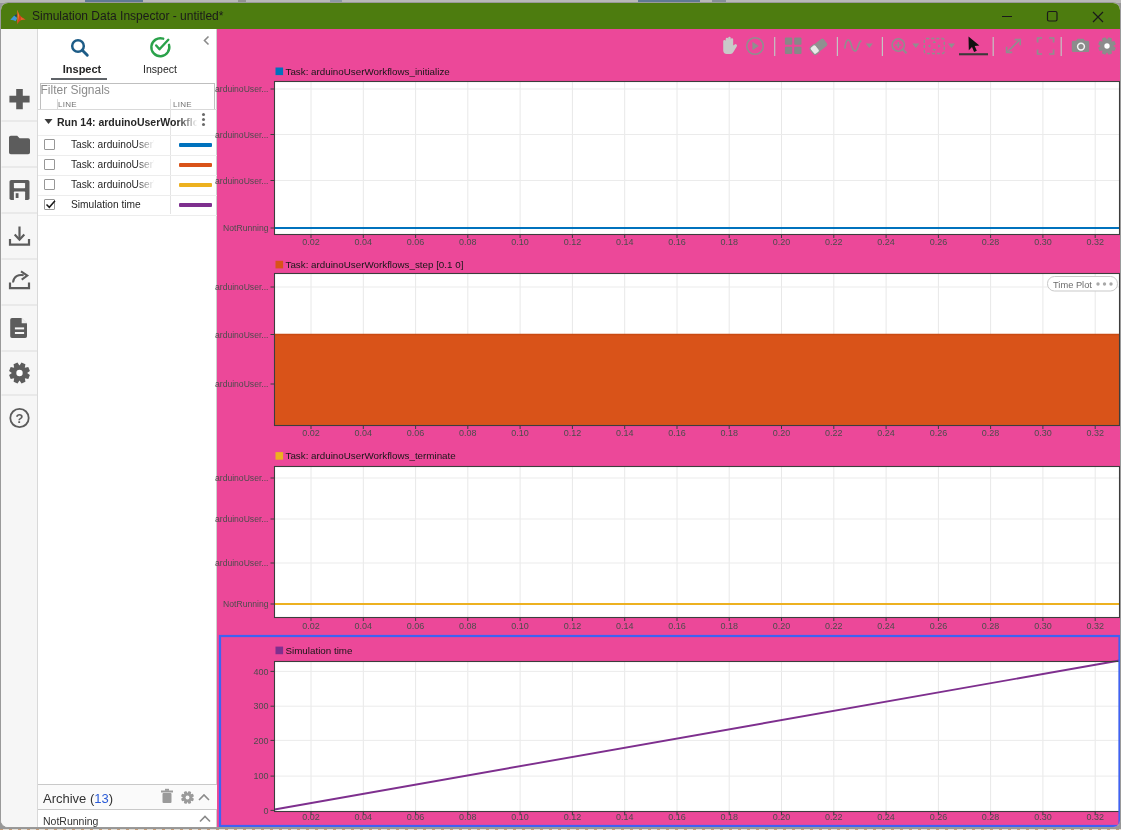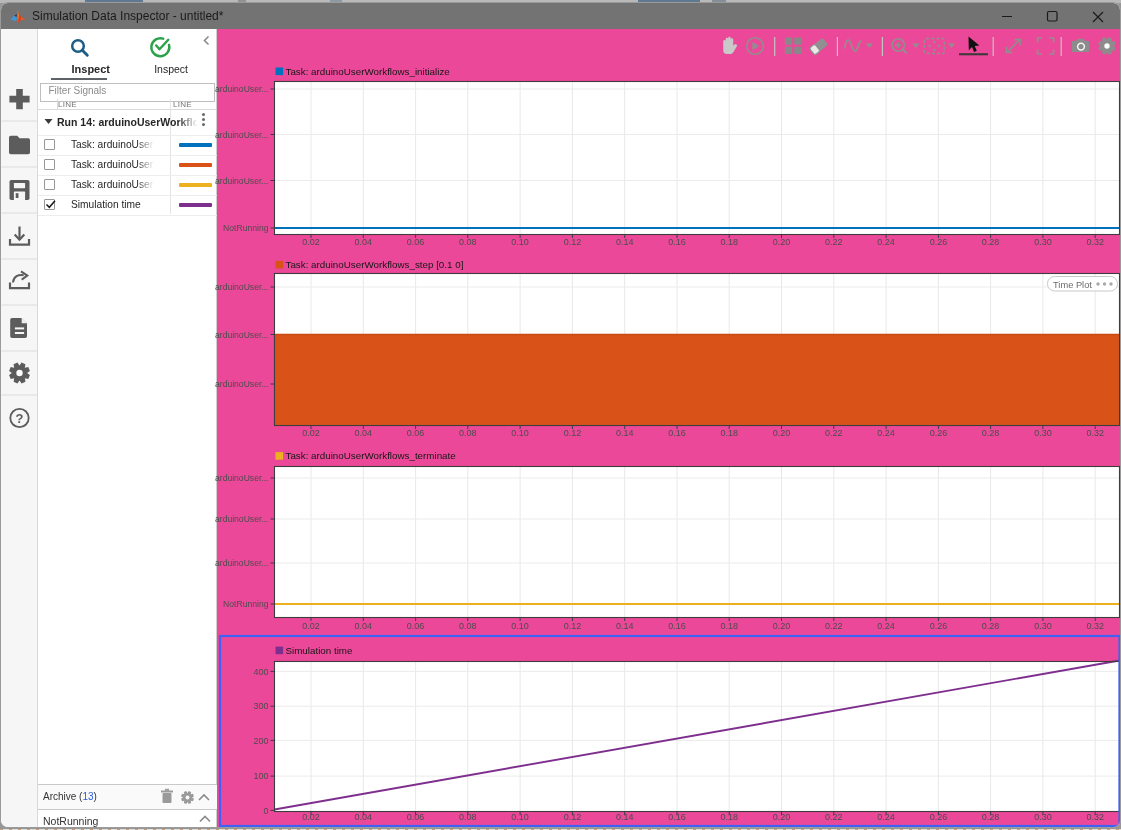--- a/index.html
+++ b/index.html
@@ -4,30 +4,30 @@
 * { margin:0; padding:0; box-sizing:border-box; }
 html,body { width:1121px; height:830px; background:#979797; overflow:hidden;
   font-family:"Liberation Sans", sans-serif; }
 #stage { position:relative; width:1121px; height:830px; }
 .abs { position:absolute; }
 #topsliver { left:0; top:0; width:1121px; height:3px; background:#b9b9b9; }
 #botsliver { left:0; top:828.5px; width:1121px; height:1.5px; background:#e3ded6;
   background-image:repeating-linear-gradient(90deg,rgba(175,112,60,0.6) 0 3px, #e3ded6 3px 9px); }
 #win { left:0; top:2px; width:1121px; height:826px; background:#ffffff;
   border:1px solid #9a9a9a; border-radius:8px; overflow:hidden; }
-#titlebar { left:0; top:0; width:1119px; height:26px; background:#737373; }
+#titlebar { left:0; top:0; width:1119px; height:26px; background:#4d7c0f; }
 #title { left:31px; top:6px; font-size:12px; color:#1a1a1a; }
 #strip { left:0; top:26px; width:37px; height:798px; background:#f6f6f6; border-right:1px solid #d9d9d9; }
 #panel { left:37px; top:26px; width:179px; height:798px; background:#ffffff; border-right:1px solid #cfcfcf; }
 #plotregion { left:216px; top:26px; width:903px; height:798px; background:#ec4899; }
 .tk { font-size:9px; fill:#4c4c4c; font-family:"Liberation Sans",sans-serif; }
 .tk2 { font-size:8.6px; fill:#4c4c4c; font-family:"Liberation Sans",sans-serif; }
 .lg { font-size:9.8px; fill:#171717; font-family:"Liberation Sans",sans-serif; }
 .bdg { font-size:9.3px; fill:#6b6b6b; font-family:"Liberation Sans",sans-serif; }
-.tabtxt { position:absolute; font-size:12px; color:#262626; text-align:right; }
+.tabtxt { position:absolute; font-size:12px; color:#262626; text-align:center; }
 .hdrtxt { position:absolute; font-size:8px; color:#737373; letter-spacing:0.3px; }
 .rowtxt { position:absolute; font-size:10.2px; color:#262626; white-space:nowrap; }
 .sw { position:absolute; height:4px; width:33px; border-radius:1px; left:141px; }
 .cb { position:absolute; left:6px; width:11px; height:11px; background:#fff; border:1px solid #979797; border-radius:1px; }
 .rsep { position:absolute; left:0; width:179px; height:1px; background:#ededed; }
 .fade { position:absolute; top:0; height:20px; background:linear-gradient(90deg, rgba(255,255,255,0), #ffffff 75%); }
 </style></head>
 <body>
 <div id="stage">
 <div class="abs" id="topsliver">
@@ -101,21 +101,21 @@
 </g>
 <g transform="translate(122,18)" stroke="#2aa24a" fill="none">
 <path d="M 9,-2.2 A 9,9 0 1 1 3.2,-8.3" stroke-width="2.4" stroke-linecap="round"></path>
 <path d="M -3.8,-1.5 L -0.5,2.3 L 8.3,-7.2" stroke-width="2.4" stroke-linecap="round" stroke-linejoin="round"></path>
 </g>
 <path d="M 170.5,7.5 l -4,4 4,4" stroke="#8a8a8a" stroke-width="1.6" fill="none"></path>
 </svg>
 <div class="tabtxt" style="left:16px;top:33.5px;width:56px;font-weight:bold;font-size:11px">Inspect</div>
 <div class="tabtxt" style="left:94px;top:33.5px;width:56px;font-size:10.5px">Inspect</div>
 <div class="abs" style="left:13px;top:48.5px;width:56px;height:2.5px;background:#5f6368"></div>
-<div class="abs" style="left:1.5px;top:54px;width:175px;height:19px;border:1px solid #bfbfbf;background:#fff;font-size:10px;color:#8c8c8c;line-height:13px;padding-left:8px">Filter Signals</div>
+<div class="abs" style="left:1.5px;top:54px;width:175px;height:27px;border:1px solid #bfbfbf;background:#fff;font-size:12px;color:#8c8c8c;line-height:13px;padding-left:0">Filter Signals</div>
 <div class="abs" style="left:0;top:69.5px;width:179px;height:11.5px;border-bottom:1px solid #d9d9d9"></div>
 <div class="hdrtxt" style="left:20px;top:71px">LINE</div>
 <div class="hdrtxt" style="left:135px;top:71px">LINE</div>
 <div class="abs" style="left:19px;top:70px;width:1px;height:11px;background:#d9d9d9"></div>
 <div class="abs" style="left:132px;top:70px;width:1px;height:115px;background:#e4e4e4"></div>
 <svg class="abs" style="left:6px;top:89px" width="9" height="7" viewBox="0 0 9 7">
           <path d="M 0.5,1 h 8 l -4,5 Z" fill="#3b3b3b"></path>
         </svg>
 <div class="rowtxt" style="left:19px;top:87px;font-weight:bold;width:147px;overflow:hidden;font-size:10.5px">Run 14: arduinoUserWorkflo</div>
 <div class="fade" style="left:140px;width:26px;top:85px"></div>
@@ -142,21 +142,21 @@
 <div class="rsep" style="top:165.5px"></div>
 <div class="cb" style="top:169.5px"></div>
 <svg class="abs" style="left:7px;top:170.0px" width="12" height="11" viewBox="0 0 12 11">
           <path d="M 1.5,5.5 L 4.3,8.3 L 10,1.8" stroke="#1a1a1a" stroke-width="1.5" fill="none"></path>
         </svg>
 <div class="rowtxt" style="left:33px;top:169.7px">Simulation time</div>
 <div class="sw" style="top:173.5px;background:#7E2F8E"></div>
 <div class="rsep" style="top:185.5px"></div>
 <div class="abs" style="left:0;top:754.5px;width:179px;height:1px;background:#c9c9c9"></div>
 <div class="abs" style="left:0;top:755.5px;width:179px;height:24px;background:#fafafa"></div>
-<div class="abs" style="left:5px;top:761.5px;font-size:10px;color:#333">Archive (<span style="color:#2a5bd7">13</span>)</div>
+<div class="abs" style="left:5px;top:761.5px;font-size:13px;color:#333">Archive (<span style="color:#2a5bd7">13</span>)</div>
 <svg class="abs" style="left:120px;top:755.5px" width="59" height="24" viewBox="0 0 59 24">
 <g fill="#9a9a9a">
             <rect x="4.5" y="8" width="9" height="10" rx="1"></rect>
             <rect x="3" y="5.5" width="12" height="2"></rect>
             <rect x="7" y="3.8" width="4" height="2"></rect>
           </g>
 <path d="M 34.10,12.50 L 35.98,13.75 L 34.98,16.17 L 32.77,15.74 L 32.75,15.75 L 33.20,17.96 L 30.78,18.97 L 29.52,17.10 L 29.50,17.10 L 28.25,18.98 L 25.83,17.98 L 26.26,15.77 L 26.25,15.75 L 24.04,16.20 L 23.03,13.78 L 24.90,12.52 L 24.90,12.50 L 23.02,11.25 L 24.02,8.83 L 26.23,9.26 L 26.25,9.25 L 25.80,7.04 L 28.22,6.03 L 29.48,7.90 L 29.50,7.90 L 30.75,6.02 L 33.17,7.02 L 32.74,9.23 L 32.75,9.25 L 34.96,8.80 L 35.97,11.22 L 34.10,12.48 Z" fill="#9a9a9a"></path>
           <circle cx="29.5" cy="12.5" r="1.93" fill="#fafafa"></circle>
 <path d="M 41,15 l 5,-5 5,5" stroke="#8a8a8a" stroke-width="1.6" fill="none"></path>
 </svg>

